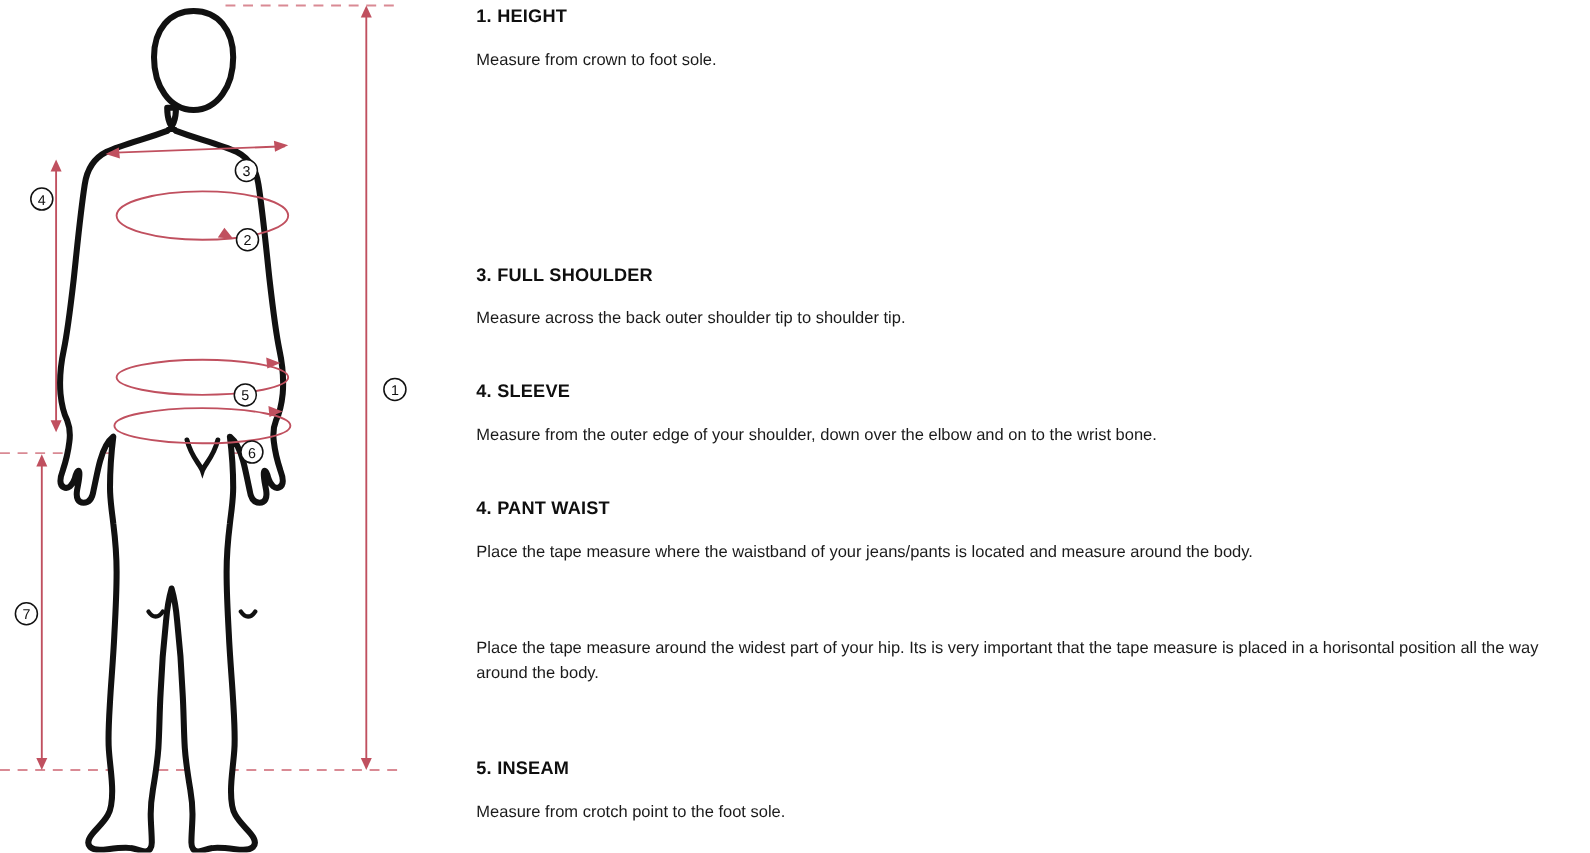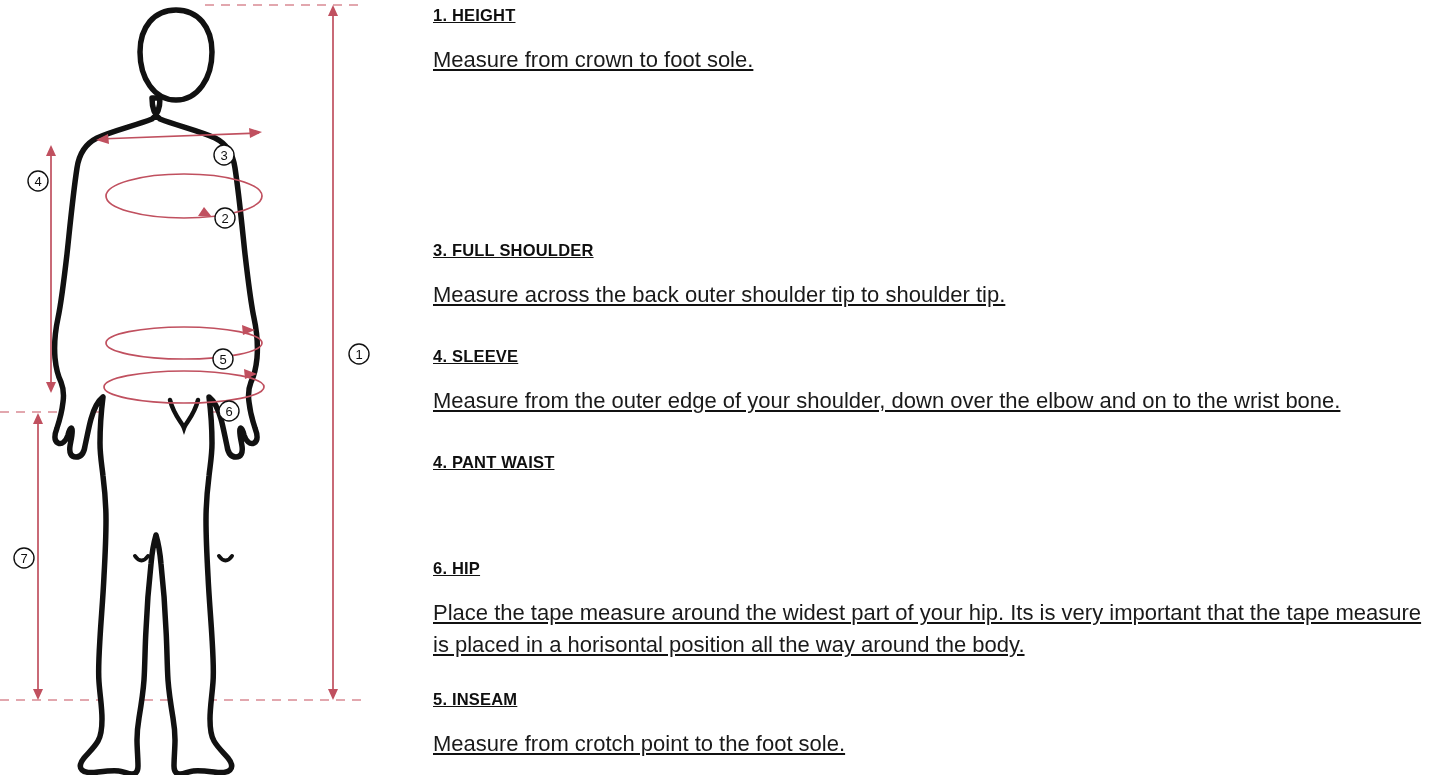--- a/index.html
+++ b/index.html
@@ -34,32 +34,31 @@
   
   #instructions {
     position: absolute;
     left: 433px;
     top: 0px;
     width: 1010px;
     height: 775px;
   }
   .item {
     margin-bottom: 0px;
-    text-decoration: underline;
   }
   .item-title {
     font-size: 16.5px;
     font-weight: bold;
     letter-spacing: 0.2px;
     color: #0f0f0f;
     margin: 0;
     line-height: 1.1;
   }
   .item-text {
-    font-size: 22px;
+    font-size: 15px;
     font-weight: 400;
     color: #1a1a1a;
     margin: 0;
     line-height: 1.45;
     max-width: 1010px;
   }
   
   .i1 { position: absolute; top: 6px;   left: 0; }
   .i2 { position: absolute; top: 111px; left: 0; }
   .i3 { position: absolute; top: 241px; left: 0; }
@@ -278,24 +277,24 @@
 
     <div class="item i4">
       <p class="item-title">4. SLEEVE</p>
       <div class="gap"></div>
       <p class="item-text">Measure from the outer edge of your shoulder, down over the elbow and on to the wrist bone.</p>
     </div>
 
     <div class="item i5">
       <p class="item-title">4. PANT WAIST</p>
       <div class="gap"></div>
+      <p class="item-text">Place the tape measure where the waistband of your jeans/pants is located and measure around the body.</p>
     </div>
 
     <div class="item i6">
-      <p class="item-title">6. HIP</p>
       <div class="gap"></div>
       <p class="item-text">Place the tape measure around the widest part of your hip. Its is very important that the tape measure is placed in a horisontal position all the way around the body.</p>
     </div>
 
     <div class="item i7">
       <p class="item-title">5. INSEAM</p>
       <div class="gap"></div>
       <p class="item-text">Measure from crotch point to the foot sole.</p>
     </div>
 

